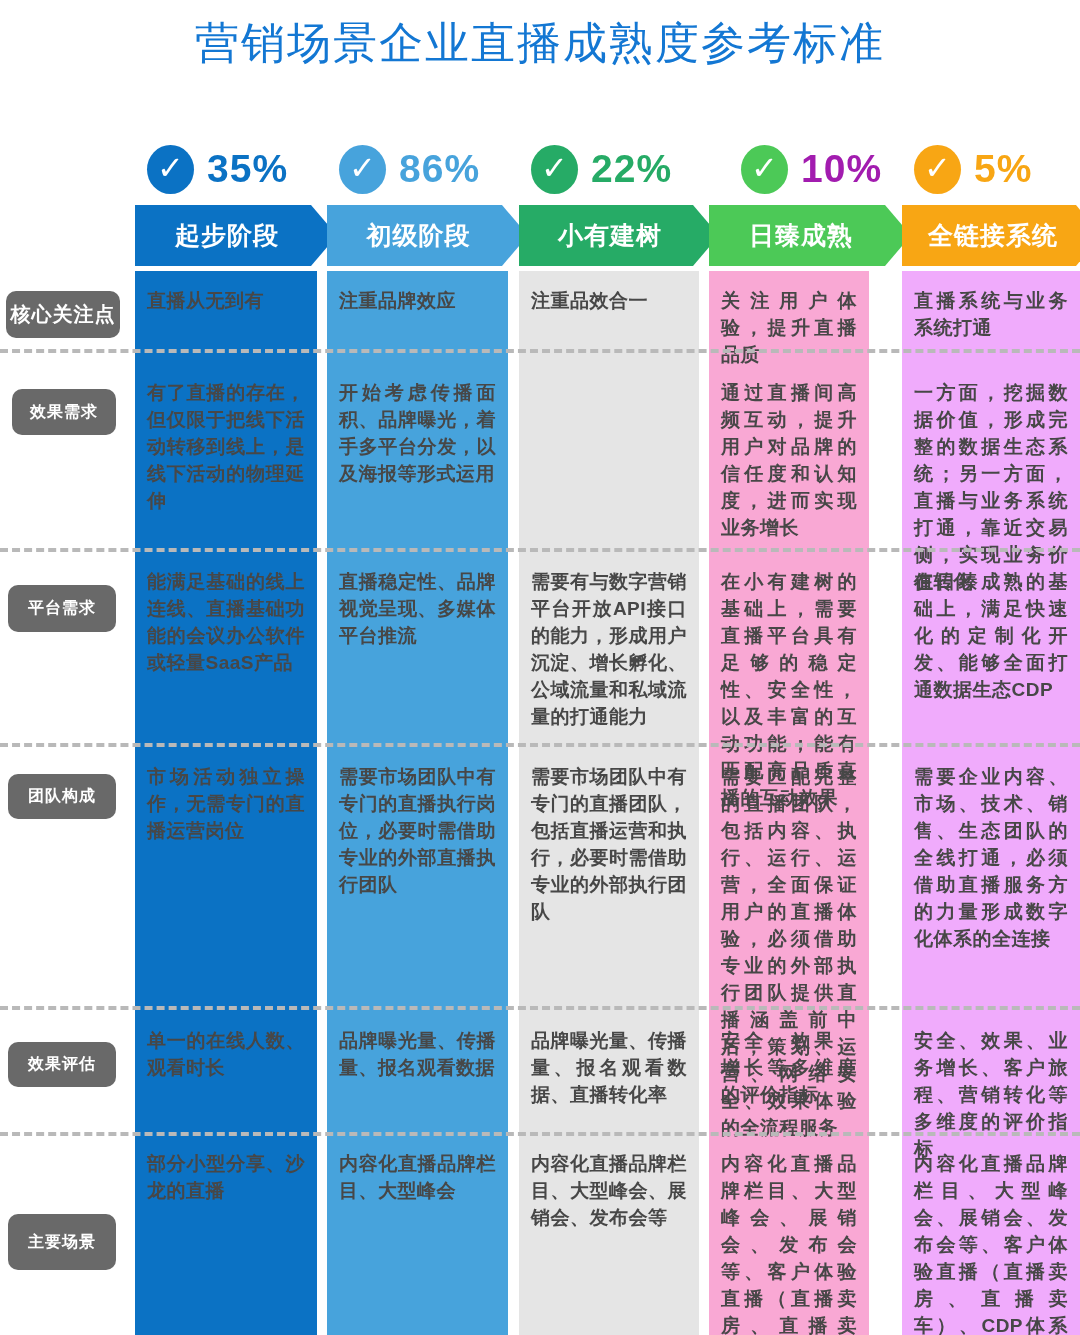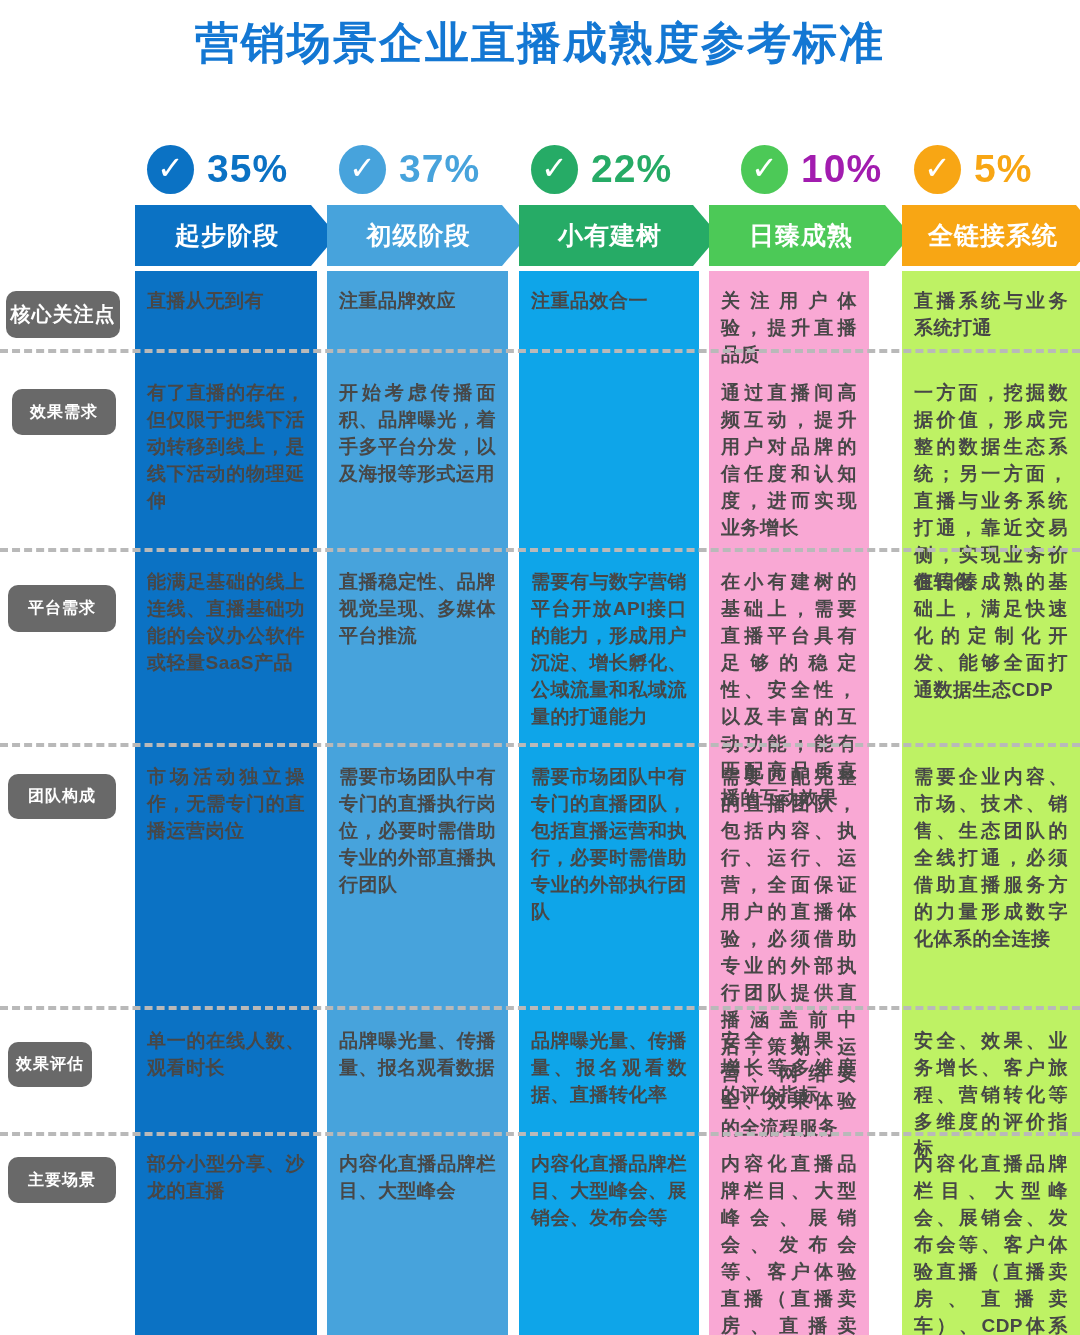--- a/index.html
+++ b/index.html
@@ -7,21 +7,21 @@
     width:1080px;height:1335px;
     background:#ffffff;
     overflow:hidden;
     position:relative;
     font-family:"Liberation Sans","DejaVu Sans",sans-serif;
     font-weight:700;
   }
   .canvas{position:absolute;inset:0;width:1080px;height:1335px;}
   .title{
     position:absolute;top:14px;left:0;width:1080px;
-    text-align:center;font-size:44px;font-weight:700;
+    text-align:center;font-size:44px;font-weight:400;
     letter-spacing:2px;margin:0;
   }
   
   .col{position:absolute;top:0;height:1335px;}
   .pct-row{
     position:absolute;top:144px;left:0;height:50px;
     display:flex;align-items:center;gap:13px;padding-left:12px;
   }
   .col[data-col="3"] .pct-row{padding-left:32px;}
   .circle{
@@ -87,21 +87,21 @@
       <div class="cell c4">单一的在线人数、观看时长</div>
       <div class="cell c5">部分小型分享、沙龙的直播</div>
     </div>
   </div>
 
   <div class="col" data-col="1" style="left:327px;width:181px;">
     <div class="pct-row">
       <span class="circle" style="background: rgb(71, 163, 220);">
           <span class="check">✓</span>
         </span>
-      <span class="pct" style="color: rgb(71, 163, 220);">37%</span>
+      <span class="pct" style="color: rgb(71, 163, 220);">86%</span>
     </div>
     <div class="arrow" style="width: 201px; background: rgb(71, 163, 220);">
         <span>初级阶段</span>
       </div>
     <div class="band" style="width: 181px; background: rgb(71, 163, 220);">
       <div class="cell c0">注重品牌效应</div>
       <div class="cell c1">开始考虑传播面积、品牌曝光，着手多平台分发，以及海报等形式运用</div>
       <div class="cell c2">直播稳定性、品牌视觉呈现、多媒体平台推流</div>
       <div class="cell c3">需要市场团队中有专门的直播执行岗位，必要时需借助专业的外部直播执行团队</div>
       <div class="cell c4">品牌曝光量、传播量、报名观看数据</div>
@@ -112,21 +112,21 @@
   <div class="col" data-col="2" style="left:519px;width:180px;">
     <div class="pct-row">
       <span class="circle" style="background: rgb(38, 171, 102);">
           <span class="check">✓</span>
         </span>
       <span class="pct" style="color: rgb(38, 171, 102);">22%</span>
     </div>
     <div class="arrow" style="width: 200px; background: rgb(38, 171, 102);">
         <span>小有建树</span>
       </div>
-    <div class="band" style="width: 180px; background: #0ea5e9;">
+    <div class="band" style="width: 180px; background: #e5e5e5;">
       <div class="cell c0">注重品效合一</div>
       <div class="cell c2">需要有与数字营销平台开放API接口的能力，形成用户沉淀、增长孵化、公域流量和私域流量的打通能力</div>
       <div class="cell c3">需要市场团队中有专门的直播团队，包括直播运营和执行，必要时需借助专业的外部执行团队</div>
       <div class="cell c4">品牌曝光量、传播量、报名观看数据、直播转化率</div>
       <div class="cell c5">内容化直播品牌栏目、大型峰会、展销会、发布会等</div>
     </div>
   </div>
 
   <div class="col" data-col="3" style="left:709px;width:182px;">
     <div class="pct-row">
@@ -151,36 +151,36 @@
   <div class="col" data-col="4" style="left:902px;width:178px;">
     <div class="pct-row">
       <span class="circle" style="background: rgb(248, 166, 20);">
           <span class="check">✓</span>
         </span>
       <span class="pct" style="color: rgb(248, 166, 20);">5%</span>
     </div>
     <div class="arrow" style="width: 200px; background: rgb(248, 166, 20);">
         <span>全链接系统</span>
       </div>
-    <div class="band" style="width: 178px; background: #bef264;">
+    <div class="band" style="width: 178px; background: #f0abfc;">
       <div class="cell c0">直播系统与业务系统打通</div>
       <div class="cell c1">一方面，挖掘数据价值，形成完整的数据生态系统；另一方面，直播与业务系统打通，靠近交易侧，实现业务价值转化</div>
       <div class="cell c2">在日臻成熟的基础上，满足快速化的定制化开发、能够全面打通数据生态CDP</div>
       <div class="cell c3">需要企业内容、市场、技术、销售、生态团队的全线打通，必须借助直播服务方的力量形成数字化体系的全连接</div>
       <div class="cell c4">安全、效果、业务增长、客户旅程、营销转化等多维度的评价指标</div>
       <div class="cell c5">内容化直播品牌栏目、大型峰会、展销会、发布会等、客户体验直播（直播卖房、直播卖车）、CDP体系搭建</div>
     </div>
   </div>
 
   <div class="dash" style="top:349px;"></div>
   <div class="dash" style="top:548px;"></div>
   <div class="dash" style="top:743px;"></div>
   <div class="dash" style="top:1006px;"></div>
   <div class="dash" style="top:1132px;"></div>
 
   <div class="rowlabel" style="top:291px;left:6px;width:114px;height:47px;font-size:20px;">核心关注点</div>
   <div class="rowlabel" style="top:389px;left:12px;width:104px;height:46px;">效果需求</div>
   <div class="rowlabel" style="top:585px;left:8px;width:108px;height:47px;">平台需求</div>
   <div class="rowlabel" style="top:774px;left:8px;width:108px;height:45px;">团队构成</div>
-  <div class="rowlabel" style="top:1042px;left:8px;width:84px;height:45px;">效果评估</div>
-  <div class="rowlabel" style="top:1157px;left:8px;width:108px;height:46px;">主要场景</div>
+  <div class="rowlabel" style="top:1042px;left:8px;width:108px;height:45px;">效果评估</div>
+  <div class="rowlabel" style="top:1214px;left:8px;width:108px;height:56px;">主要场景</div>
 
 </div>
 
 </body></html>

